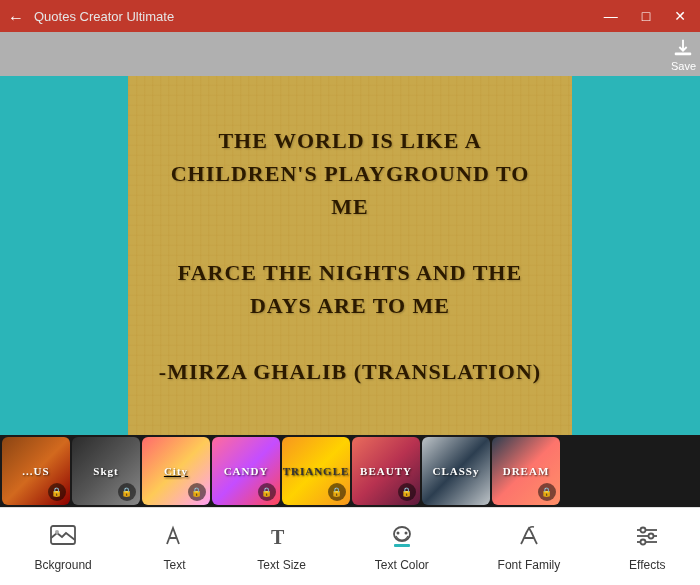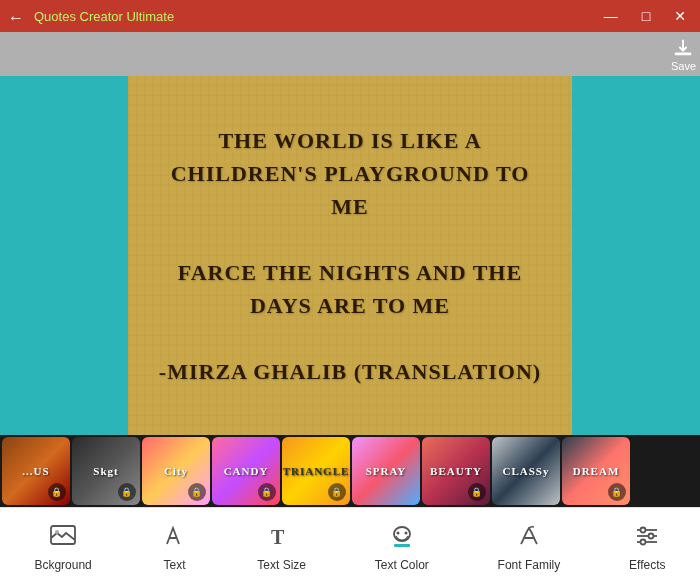--- a/index.html
+++ b/index.html
@@ -27,21 +27,21 @@
       display: flex;
       align-items: center;
       gap: 10px;
     }
     #back-icon {
       color: white;
       font-size: 16px;
       cursor: pointer;
     }
     #app-title {
-      color: #bef264;
+      color: #e5e5e5;
       font-size: 13px;
     }
     #titlebar-right {
       display: flex;
       gap: 12px;
       align-items: center;
     }
     .win-btn {
       color: white;
       font-size: 14px;
@@ -163,21 +163,21 @@
       display: flex;
       align-items: center;
       justify-content: center;
       font-size: 10px;
     }
 
     
     .theme-us { background: linear-gradient(135deg, #8B4513, #D2691E, #8B0000); }
     .theme-skgt { background: linear-gradient(135deg, #2c2c2c, #555, #888); }
     .theme-jazz { background: linear-gradient(135deg, #1a1a2e, #16213e, #0f3460); }
-    .theme-city { background: linear-gradient(135deg, #ff6b6b, #feca57, #ff9ff3); }
+    .theme-city { background: linear-gradient(135deg, #ff6b6b, #feca57, #ff9ff3); text-decoration: underline; }
     .theme-candy { background: linear-gradient(135deg, #ff6b9d, #c44dff, #ff4757); }
     .theme-triangle { background: linear-gradient(135deg, #f7971e, #ffd200, #f7971e); }
     .theme-spray { background: linear-gradient(135deg, #f093fb, #f5576c, #4facfe); }
     .theme-beauty { background: linear-gradient(135deg, #e96c5c, #b83250, #5c1a3c); }
     .theme-classy { background: linear-gradient(135deg, #bdc3c7, #2c3e50, #bdc3c7); }
     .theme-dream { background: linear-gradient(135deg, #2c3e50, #fd746c, #ff9068); }
 
     
     #bottom-toolbar {
       height: 78px;
@@ -264,23 +264,20 @@
       <div class="lock-badge" style="font-size: 9px;">🔒</div>
     </div>
     <div class="theme-item theme-candy">
       <span class="theme-label" style="color: rgb(255, 255, 255); font-family: serif; font-size: 11px; font-weight: bold; text-shadow: rgba(0, 0, 0, 0.7) 1px 1px 2px;">CANDY</span>
       <div class="lock-badge" style="font-size: 9px;">🔒</div>
     </div>
     <div class="theme-item theme-triangle">
       <span class="theme-label" style="color: rgb(51, 51, 51); font-family: serif; font-size: 11px; font-weight: bold; text-shadow: rgba(0, 0, 0, 0.7) 1px 1px 2px;">TRIANGLE</span>
       <div class="lock-badge" style="font-size: 9px;">🔒</div>
     </div>
-    <div class="theme-item theme-spray">
-      <span class="theme-label" style="color: rgb(255, 255, 255); font-family: serif; font-size: 11px; font-weight: bold; text-shadow: rgba(0, 0, 0, 0.7) 1px 1px 2px;">SPRAY</span>
-    </div>
     <div class="theme-item theme-beauty">
       <span class="theme-label" style="color: rgb(255, 255, 255); font-family: serif; font-size: 11px; font-weight: bold; text-shadow: rgba(0, 0, 0, 0.7) 1px 1px 2px;">BEAUTY</span>
       <div class="lock-badge" style="font-size: 9px;">🔒</div>
     </div>
     <div class="theme-item theme-classy">
       <span class="theme-label" style="color: rgb(255, 255, 255); font-family: serif; font-size: 11px; font-weight: bold; text-shadow: rgba(0, 0, 0, 0.7) 1px 1px 2px;">CLASSy</span>
     </div>
     <div class="theme-item theme-dream">
       <span class="theme-label" style="color: rgb(255, 255, 255); font-family: serif; font-size: 11px; font-weight: bold; text-shadow: rgba(0, 0, 0, 0.7) 1px 1px 2px;">DREAM</span>
       <div class="lock-badge" style="font-size: 9px;">🔒</div>

